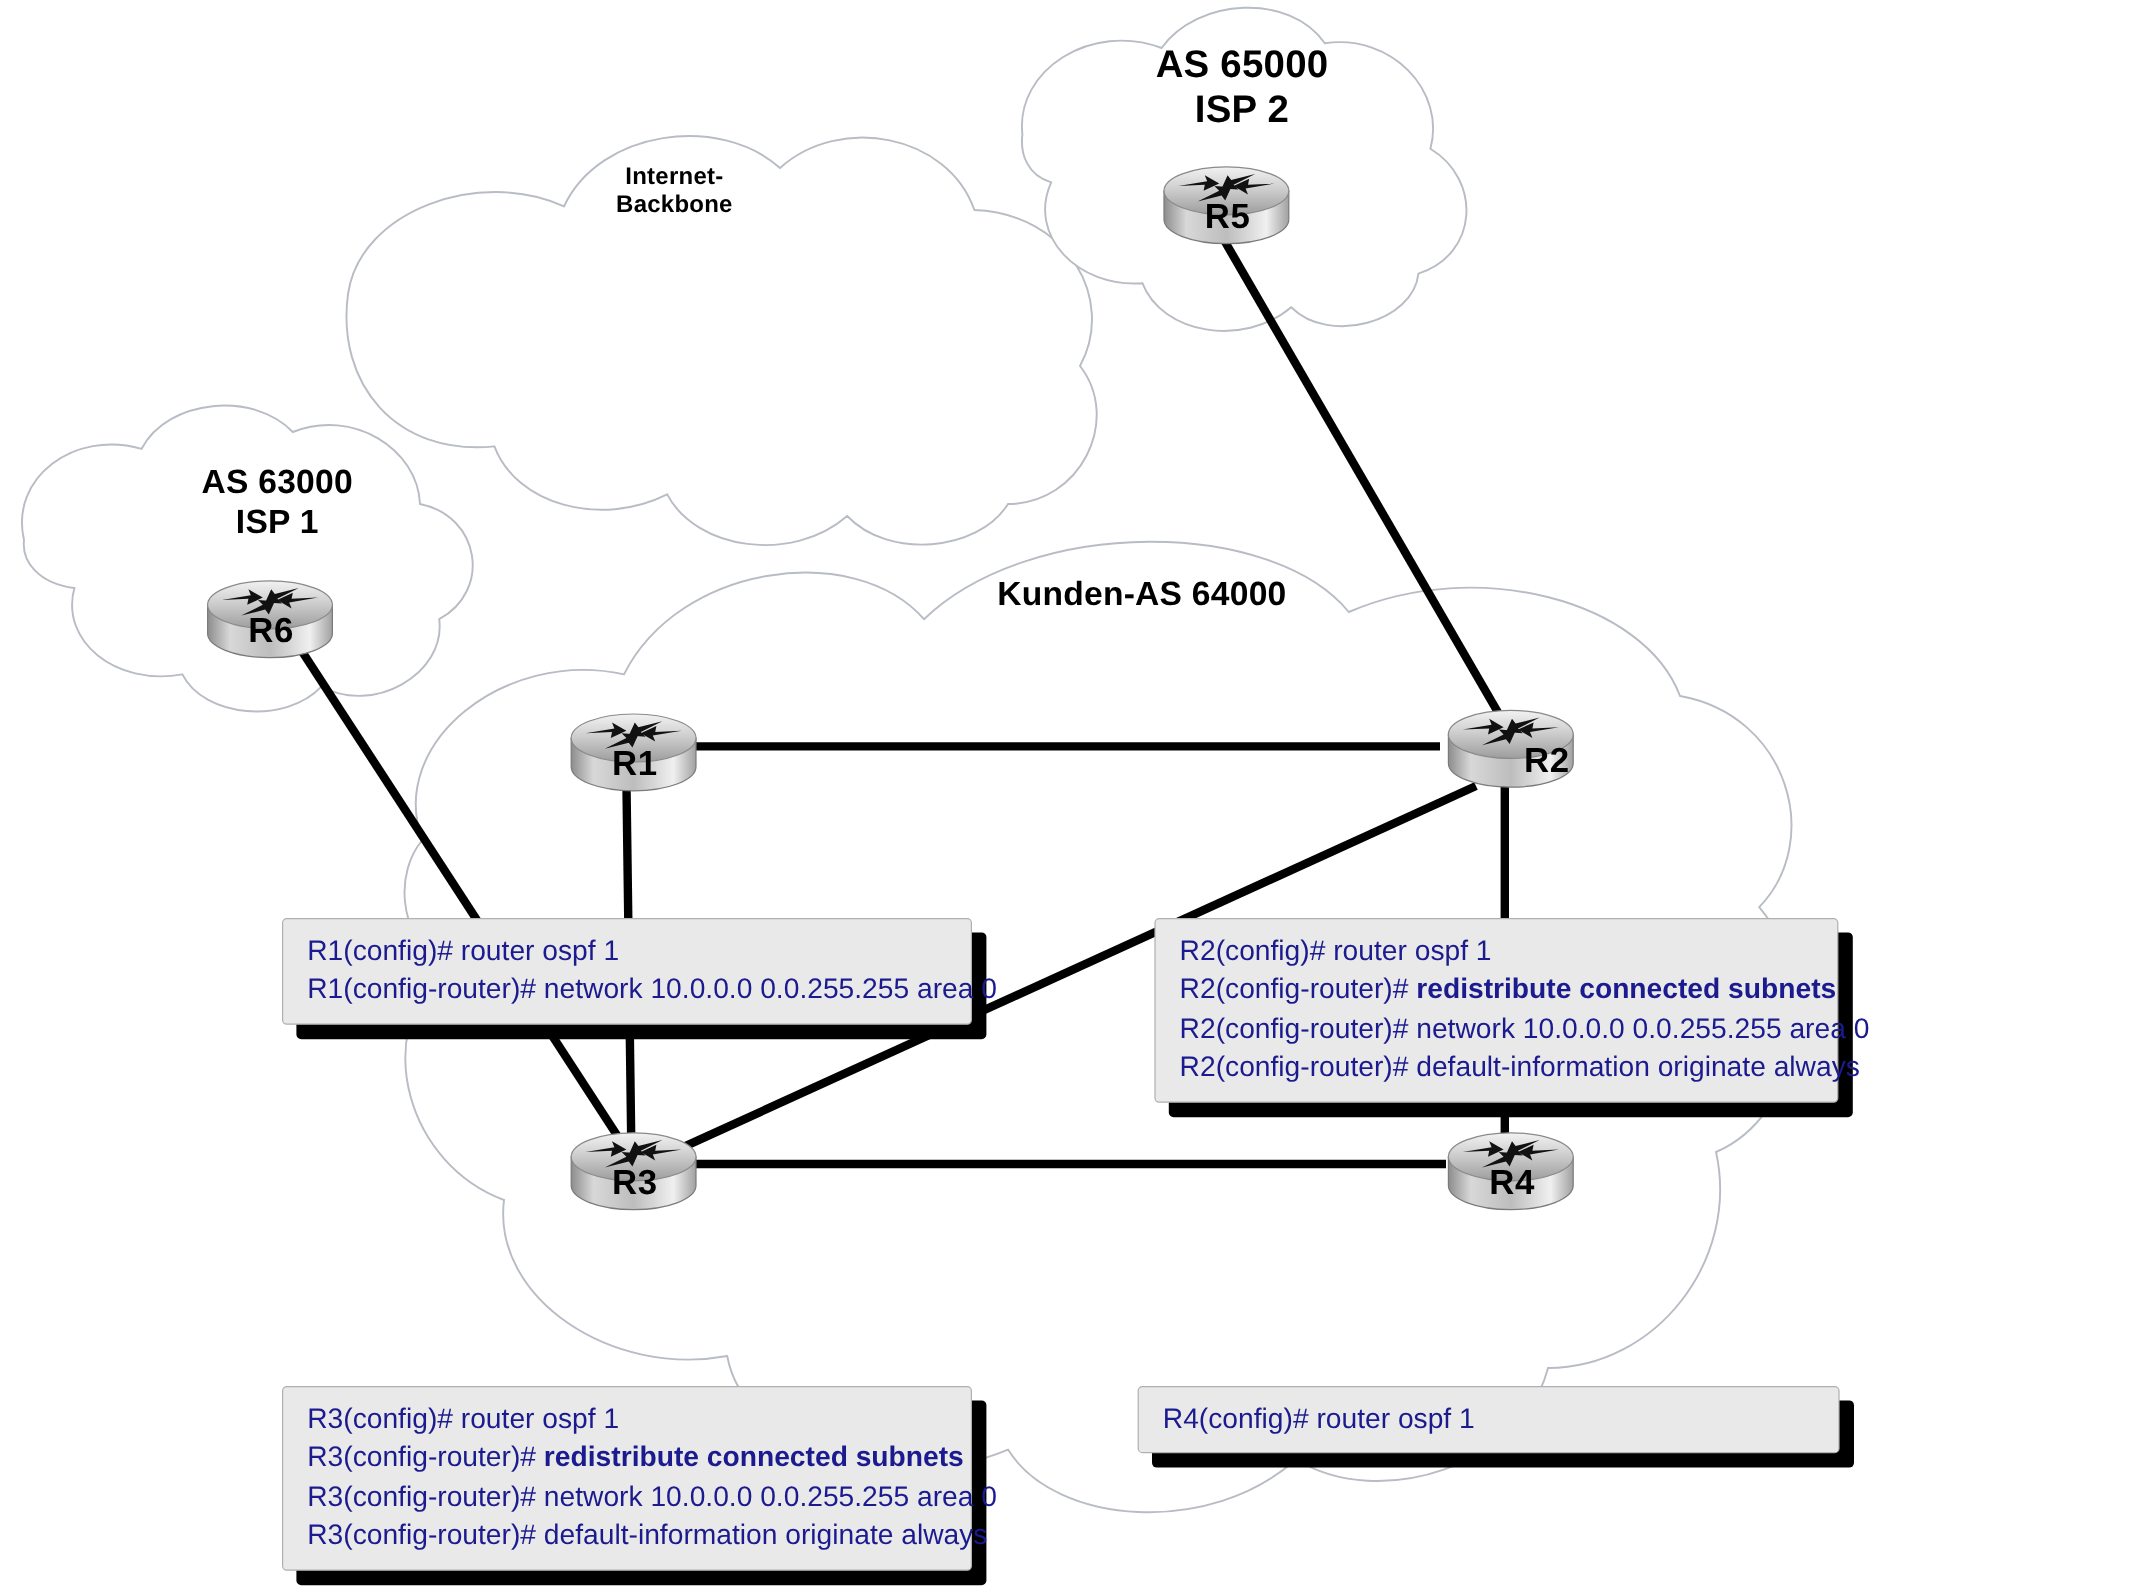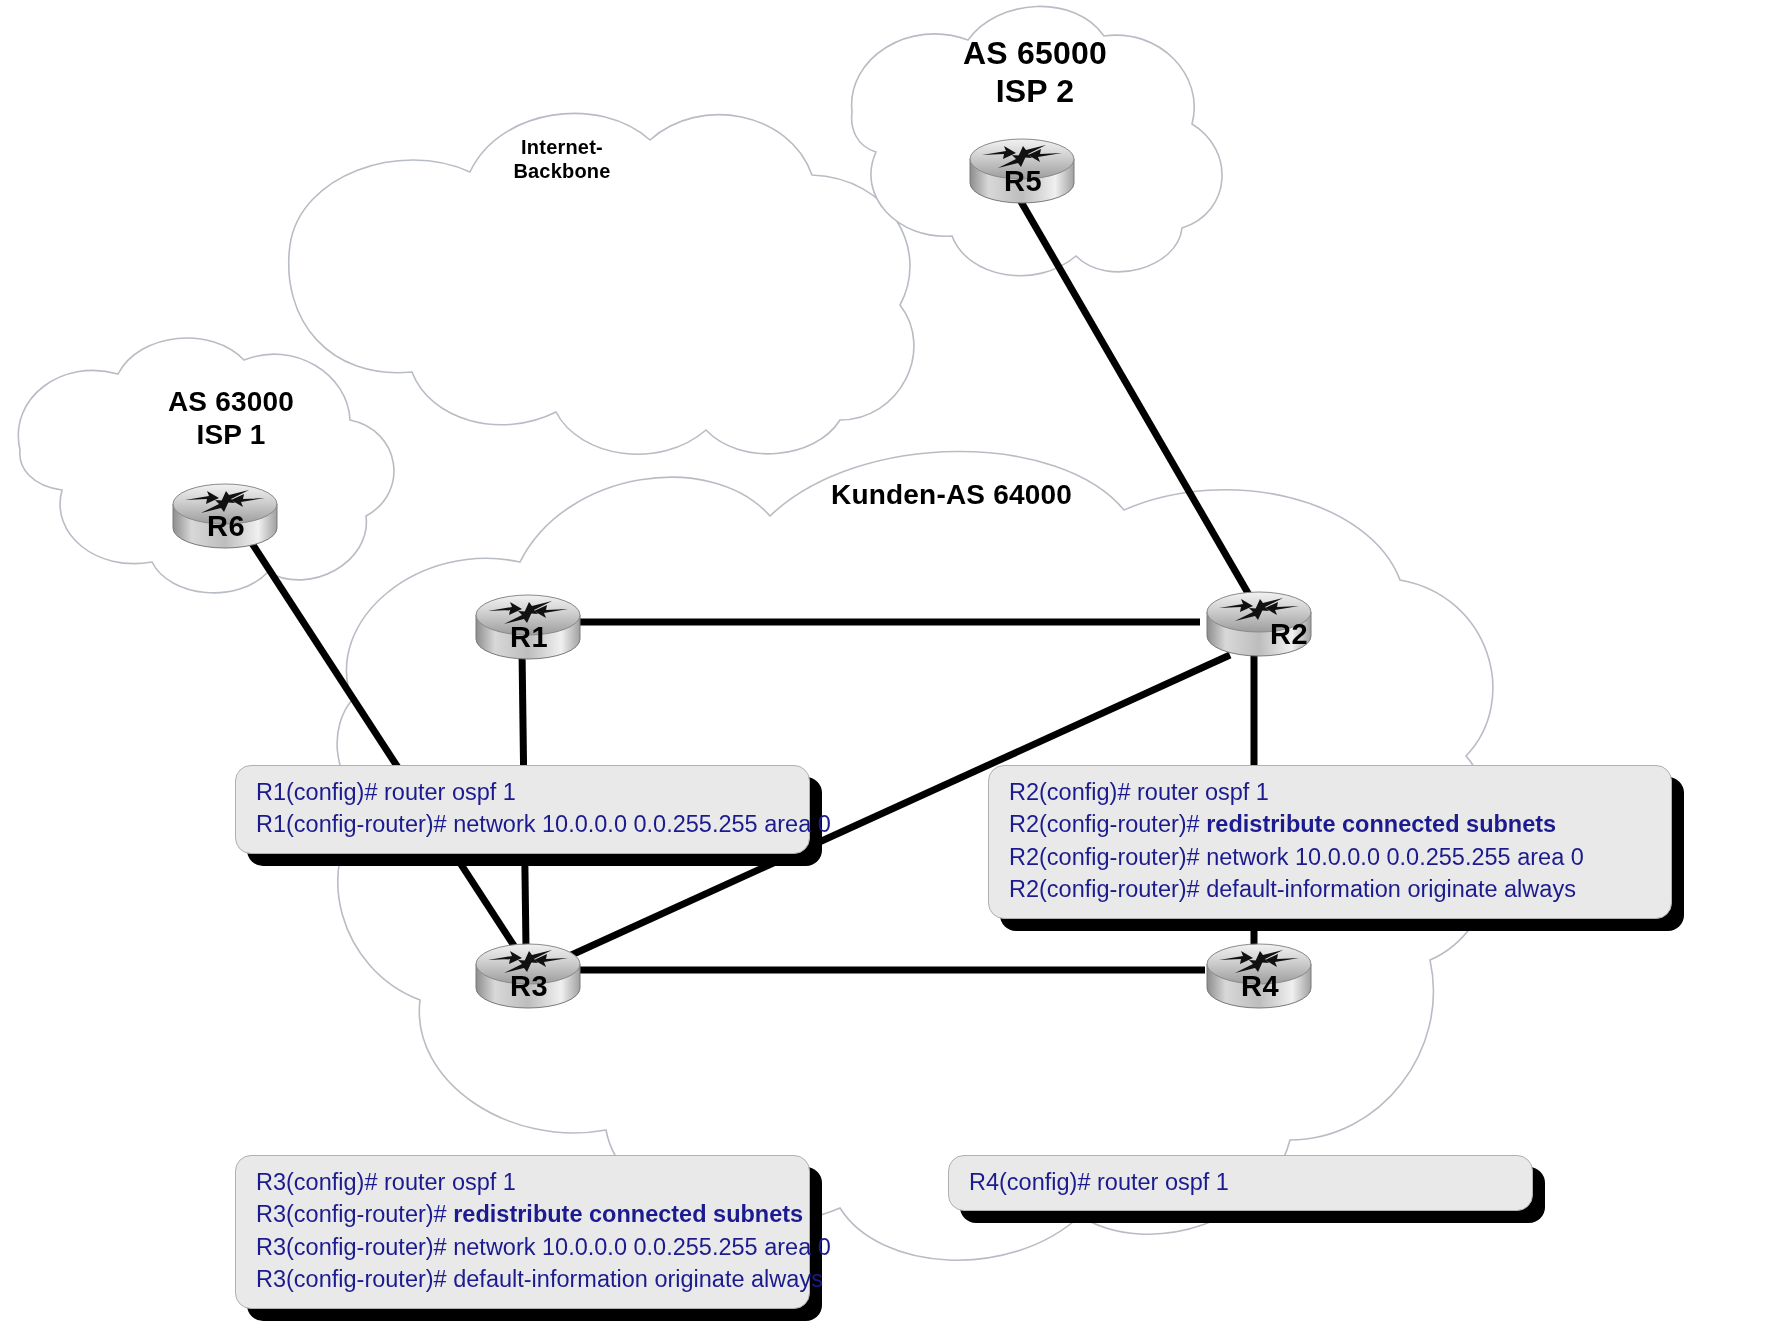--- a/index.html
+++ b/index.html
@@ -47,21 +47,21 @@
     font-size: 29px;
     color: #000000;
     top: 32px;
     left: 0;
     letter-spacing: 0.5px;
   }
   .cfgbox {
     position: absolute;
     background: #e9e9e9;
     border: 1px solid #b0b0b0;
-    border-radius: 16px;
+    border-radius: 4px;
     box-shadow: 12px 12px 0 0 #000000;
     padding: 10px 16px 12px 20px;
     box-sizing: border-box;
   }
   .cfgline {
     font-size: 23.5px;
     color: #1b1b8f;
     line-height: 1.38;
     white-space: nowrap;
     font-family: "Liberation Sans", "DejaVu Sans", sans-serif;
@@ -235,21 +235,21 @@
     <div class="router-label">R3</div>
   </div>
   <div class="router" style="left:1201px; top:938px;">
     <div class="router-label">R4</div>
   </div>
 
   <div class="cfgbox" id="cfg-0" style="left:235px; top:765px; width:575px;">
       <div class="cfgline"><span>R1(config)# router ospf 1</span></div>
       <div class="cfgline"><span>R1(config-router)# network 10.0.0.0 0.0.255.255 area 0</span></div>
     </div>
-  <div class="cfgbox" id="cfg-1" style="left:988px; top:765px; width:684px;">
+  <div class="cfgbox" id="cfg-1" style="left:962px; top:765px; width:570px;">
       <div class="cfgline"><span>R2(config)# router ospf 1</span></div>
       <div class="cfgline"><span>R2(config-router)# </span><b>redistribute connected subnets</b></div>
       <div class="cfgline"><span>R2(config-router)# network 10.0.0.0 0.0.255.255 area 0</span></div>
       <div class="cfgline"><span>R2(config-router)# default-information originate always</span></div>
     </div>
   <div class="cfgbox" id="cfg-2" style="left:235px; top:1155px; width:575px;">
       <div class="cfgline"><span>R3(config)# router ospf 1</span></div>
       <div class="cfgline"><span>R3(config-router)# </span><b>redistribute connected subnets</b></div>
       <div class="cfgline"><span>R3(config-router)# network 10.0.0.0 0.0.255.255 area 0</span></div>
       <div class="cfgline"><span>R3(config-router)# default-information originate always</span></div>

